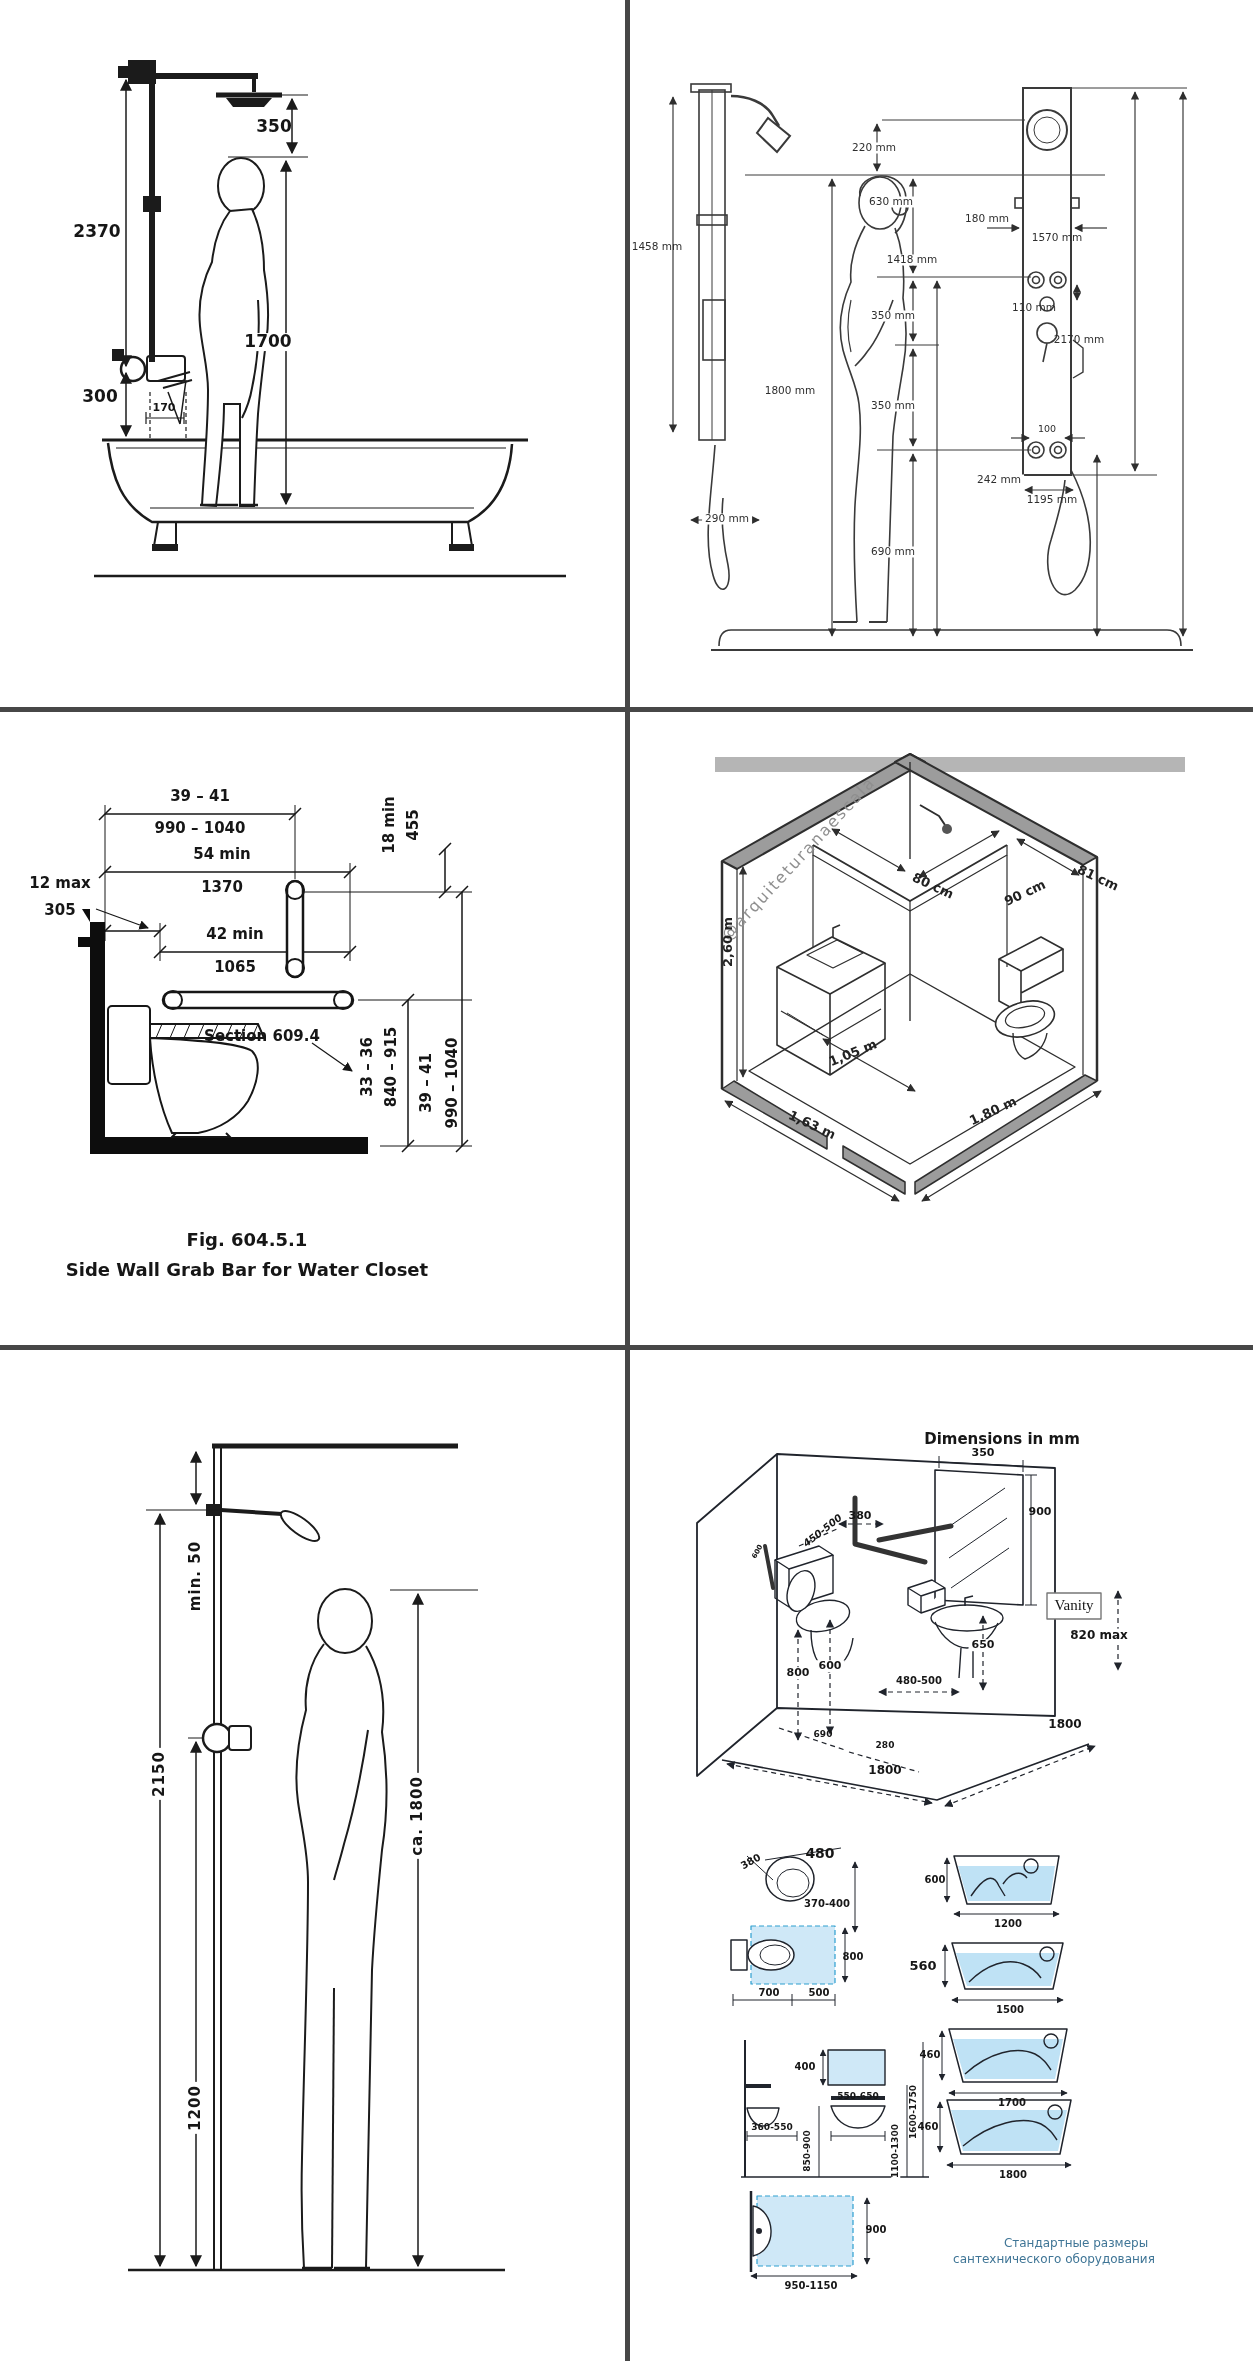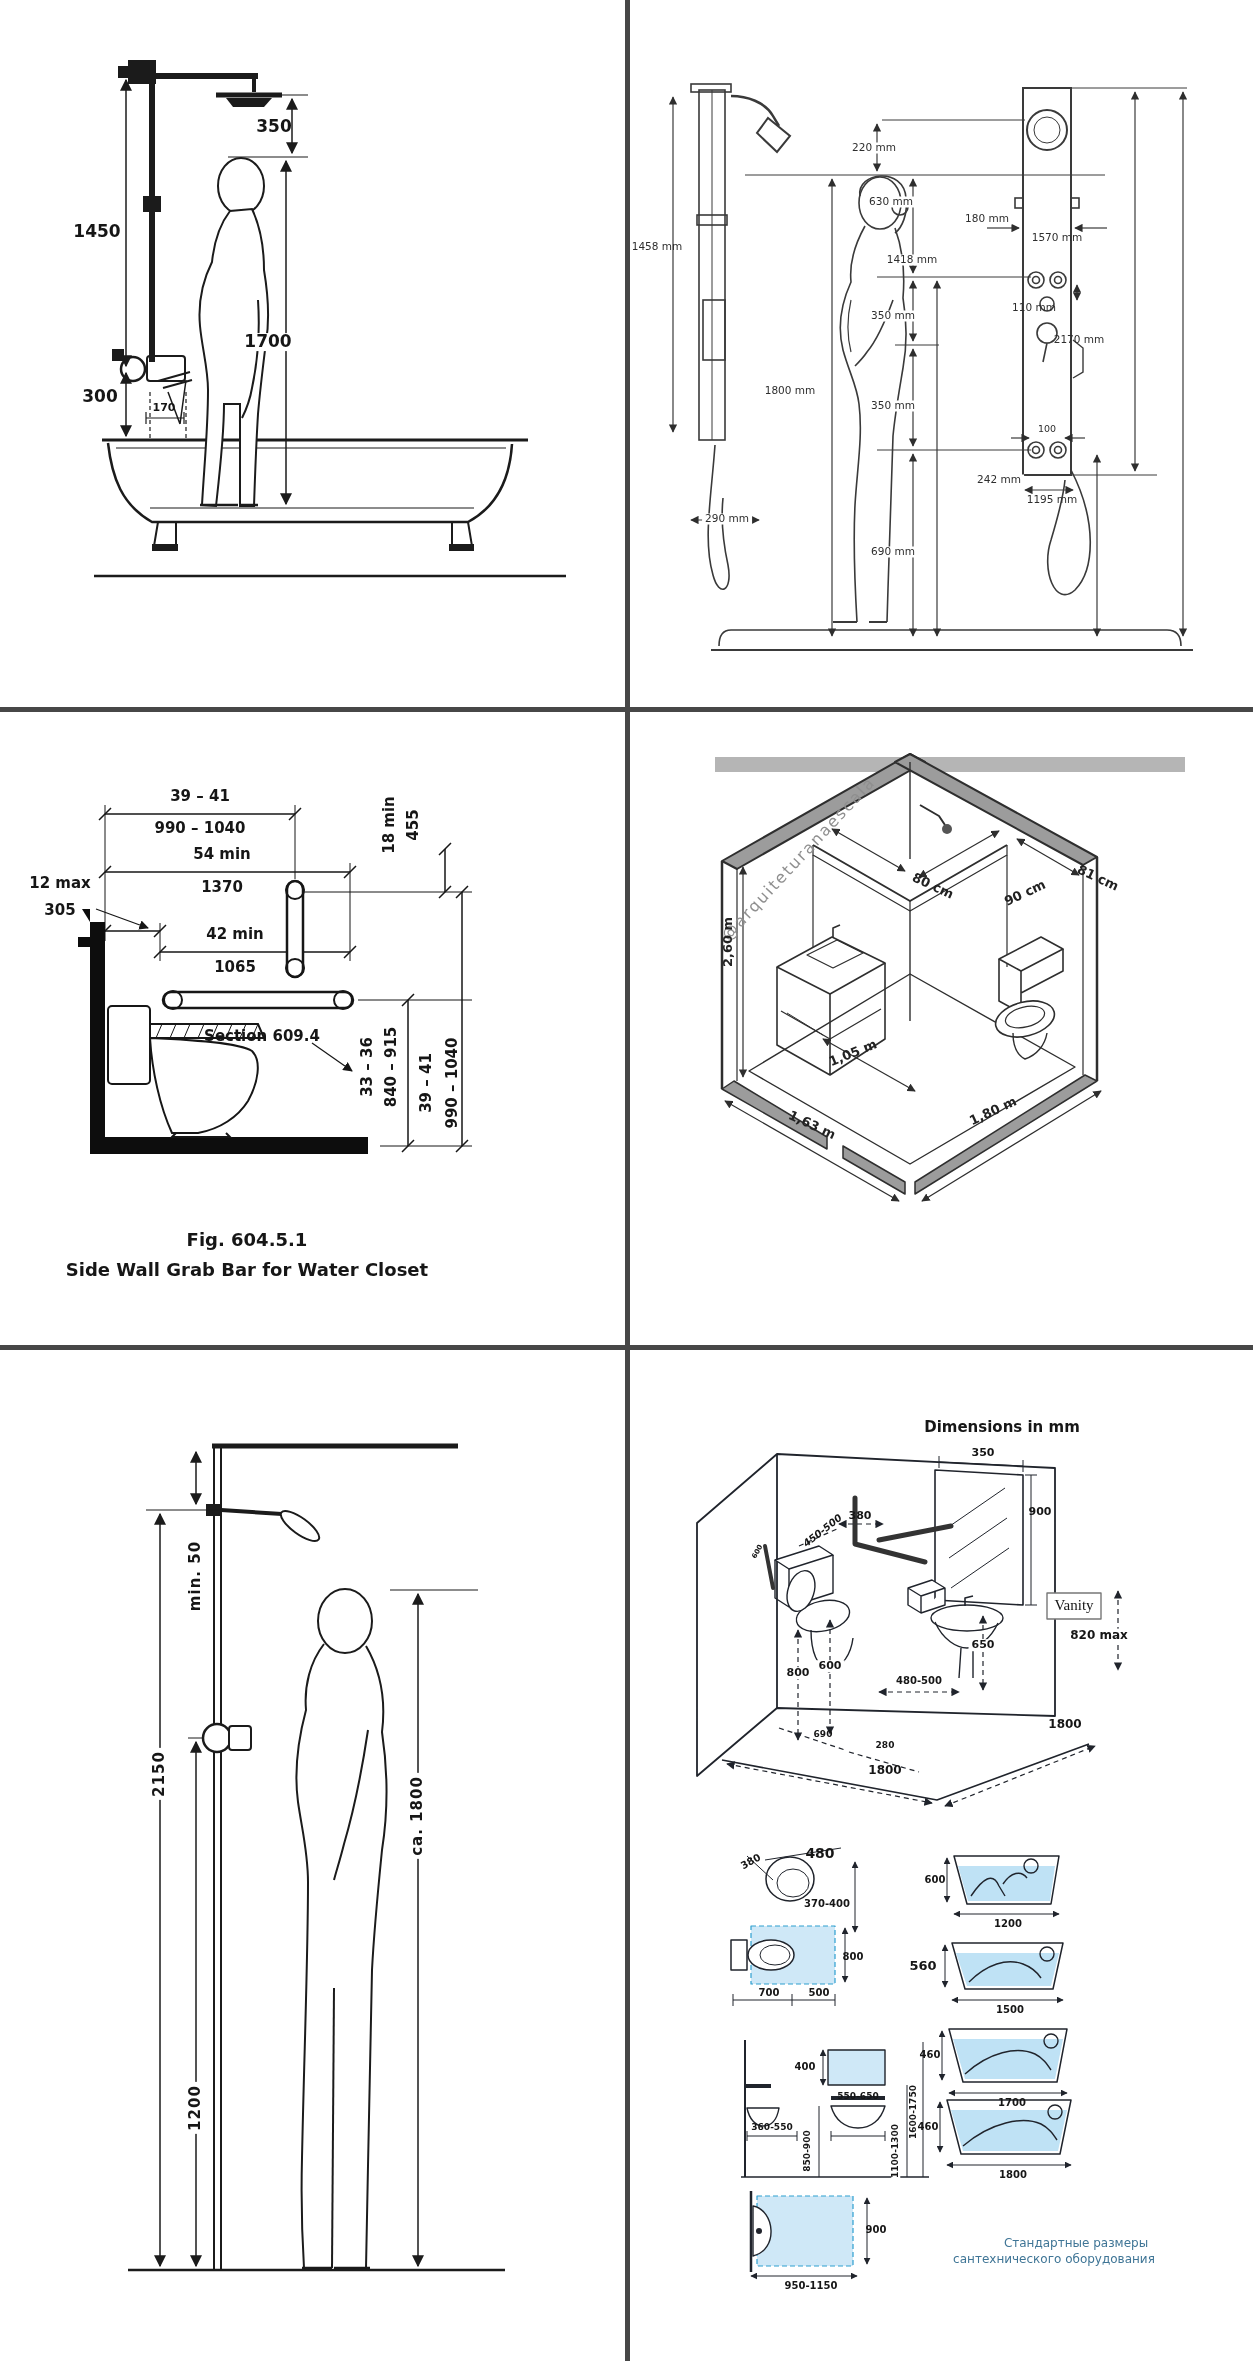--- a/index.html
+++ b/index.html
@@ -68,21 +68,21 @@
         <line x1="262" y1="95" x2="308" y2="95" stroke-width="1.2"></line>
         <line x1="228" y1="157" x2="308" y2="157" stroke-width="1.2"></line>
         <line x1="292" y1="99" x2="292" y2="153" marker-start="url(#a1)" marker-end="url(#a1)" stroke-width="1.5"></line>
         <line x1="286" y1="161" x2="286" y2="504" marker-start="url(#a1)" marker-end="url(#a1)" stroke-width="1.5"></line>
         <line x1="126" y1="373" x2="126" y2="436" marker-start="url(#a1)" marker-end="url(#a1)" stroke-width="1.5"></line>
         <line x1="146" y1="418" x2="184" y2="418" stroke-width="1.2"></line>
         <path d="M146,412 l0,12 M184,412 l0,12" stroke-width="1.2"></path>
       </g>
     </svg>
     <span class="lbl" style="left:274px;top:127px">350</span>
-    <span class="lbl" style="left:97px;top:232px">1450</span>
+    <span class="lbl" style="left:97px;top:232px">2370</span>
     <span class="lbl bg" style="left:268px;top:342px">1700</span>
     <span class="lbl" style="left:100px;top:397px">300</span>
     <span class="lbl" style="left:164px;top:408px;font-size:11px">170</span>
   </section>
 
   <section class="panel" id="p2" style="left:627px;top:0;width:626px;height:709px">
     <svg width="626" height="709" viewBox="0 0 626 709">
       <defs>
         <marker id="a2" viewBox="0 0 10 10" refX="9" refY="5" markerWidth="7" markerHeight="7" orient="auto-start-reverse">
           <path d="M0,0L10,5L0,10z" fill="#2e2e2e"></path>
@@ -426,21 +426,21 @@
         <line x1="322" y1="745" x2="440" y2="745" marker-start="url(#a6)" marker-end="url(#a6)" stroke-width="1"></line>
 
         <path d="M320,752 L444,752 L433,806 L334,806 z" fill="#fff" stroke-width="1.5"></path>
         <path d="M324,762 L440,762 L431,803 L336,803 z" fill="#bfe2f5" stroke="none"></path>
         <circle cx="428" cy="764" r="7" stroke-width="1.4"></circle>
         <path d="M336,798 C364,774 396,768 414,776 C422,780 426,786 430,792" stroke-width="1.4"></path>
         <line x1="313" y1="754" x2="313" y2="804" marker-start="url(#a6)" marker-end="url(#a6)" stroke-width="1"></line>
         <line x1="320" y1="817" x2="444" y2="817" marker-start="url(#a6)" marker-end="url(#a6)" stroke-width="1"></line>
       </g>
     </svg>
-    <span class="lbl ttl" style="left:375px;top:80px">Dimensions in mm</span>
+    <span class="lbl ttl" style="left:375px;top:92px">Dimensions in mm</span>
     <span class="lbl" style="left:356px;top:105px">350</span>
     <span class="lbl" style="left:413px;top:164px">900</span>
     <span class="lbl" style="left:233px;top:168px">380</span>
     <span class="lbl" style="left:196px;top:183px;font-size:10px;font-style:italic;transform:translate(-50%,-50%) rotate(-38deg)">450-500</span>
     <span class="lbl" style="left:131px;top:204px;font-size:7px;transform:translate(-50%,-50%) rotate(-60deg)">600</span>
     <span class="lbl bg" style="left:171px;top:325px">800</span>
     <span class="lbl bg" style="left:203px;top:318px">600</span>
     <span class="lbl bg" style="left:292px;top:333px;font-size:10px">480-500</span>
     <span class="lbl bg" style="left:356px;top:297px">650</span>
     <span class="lbl bg" style="left:472px;top:287px;font-size:12px">820 max</span>

